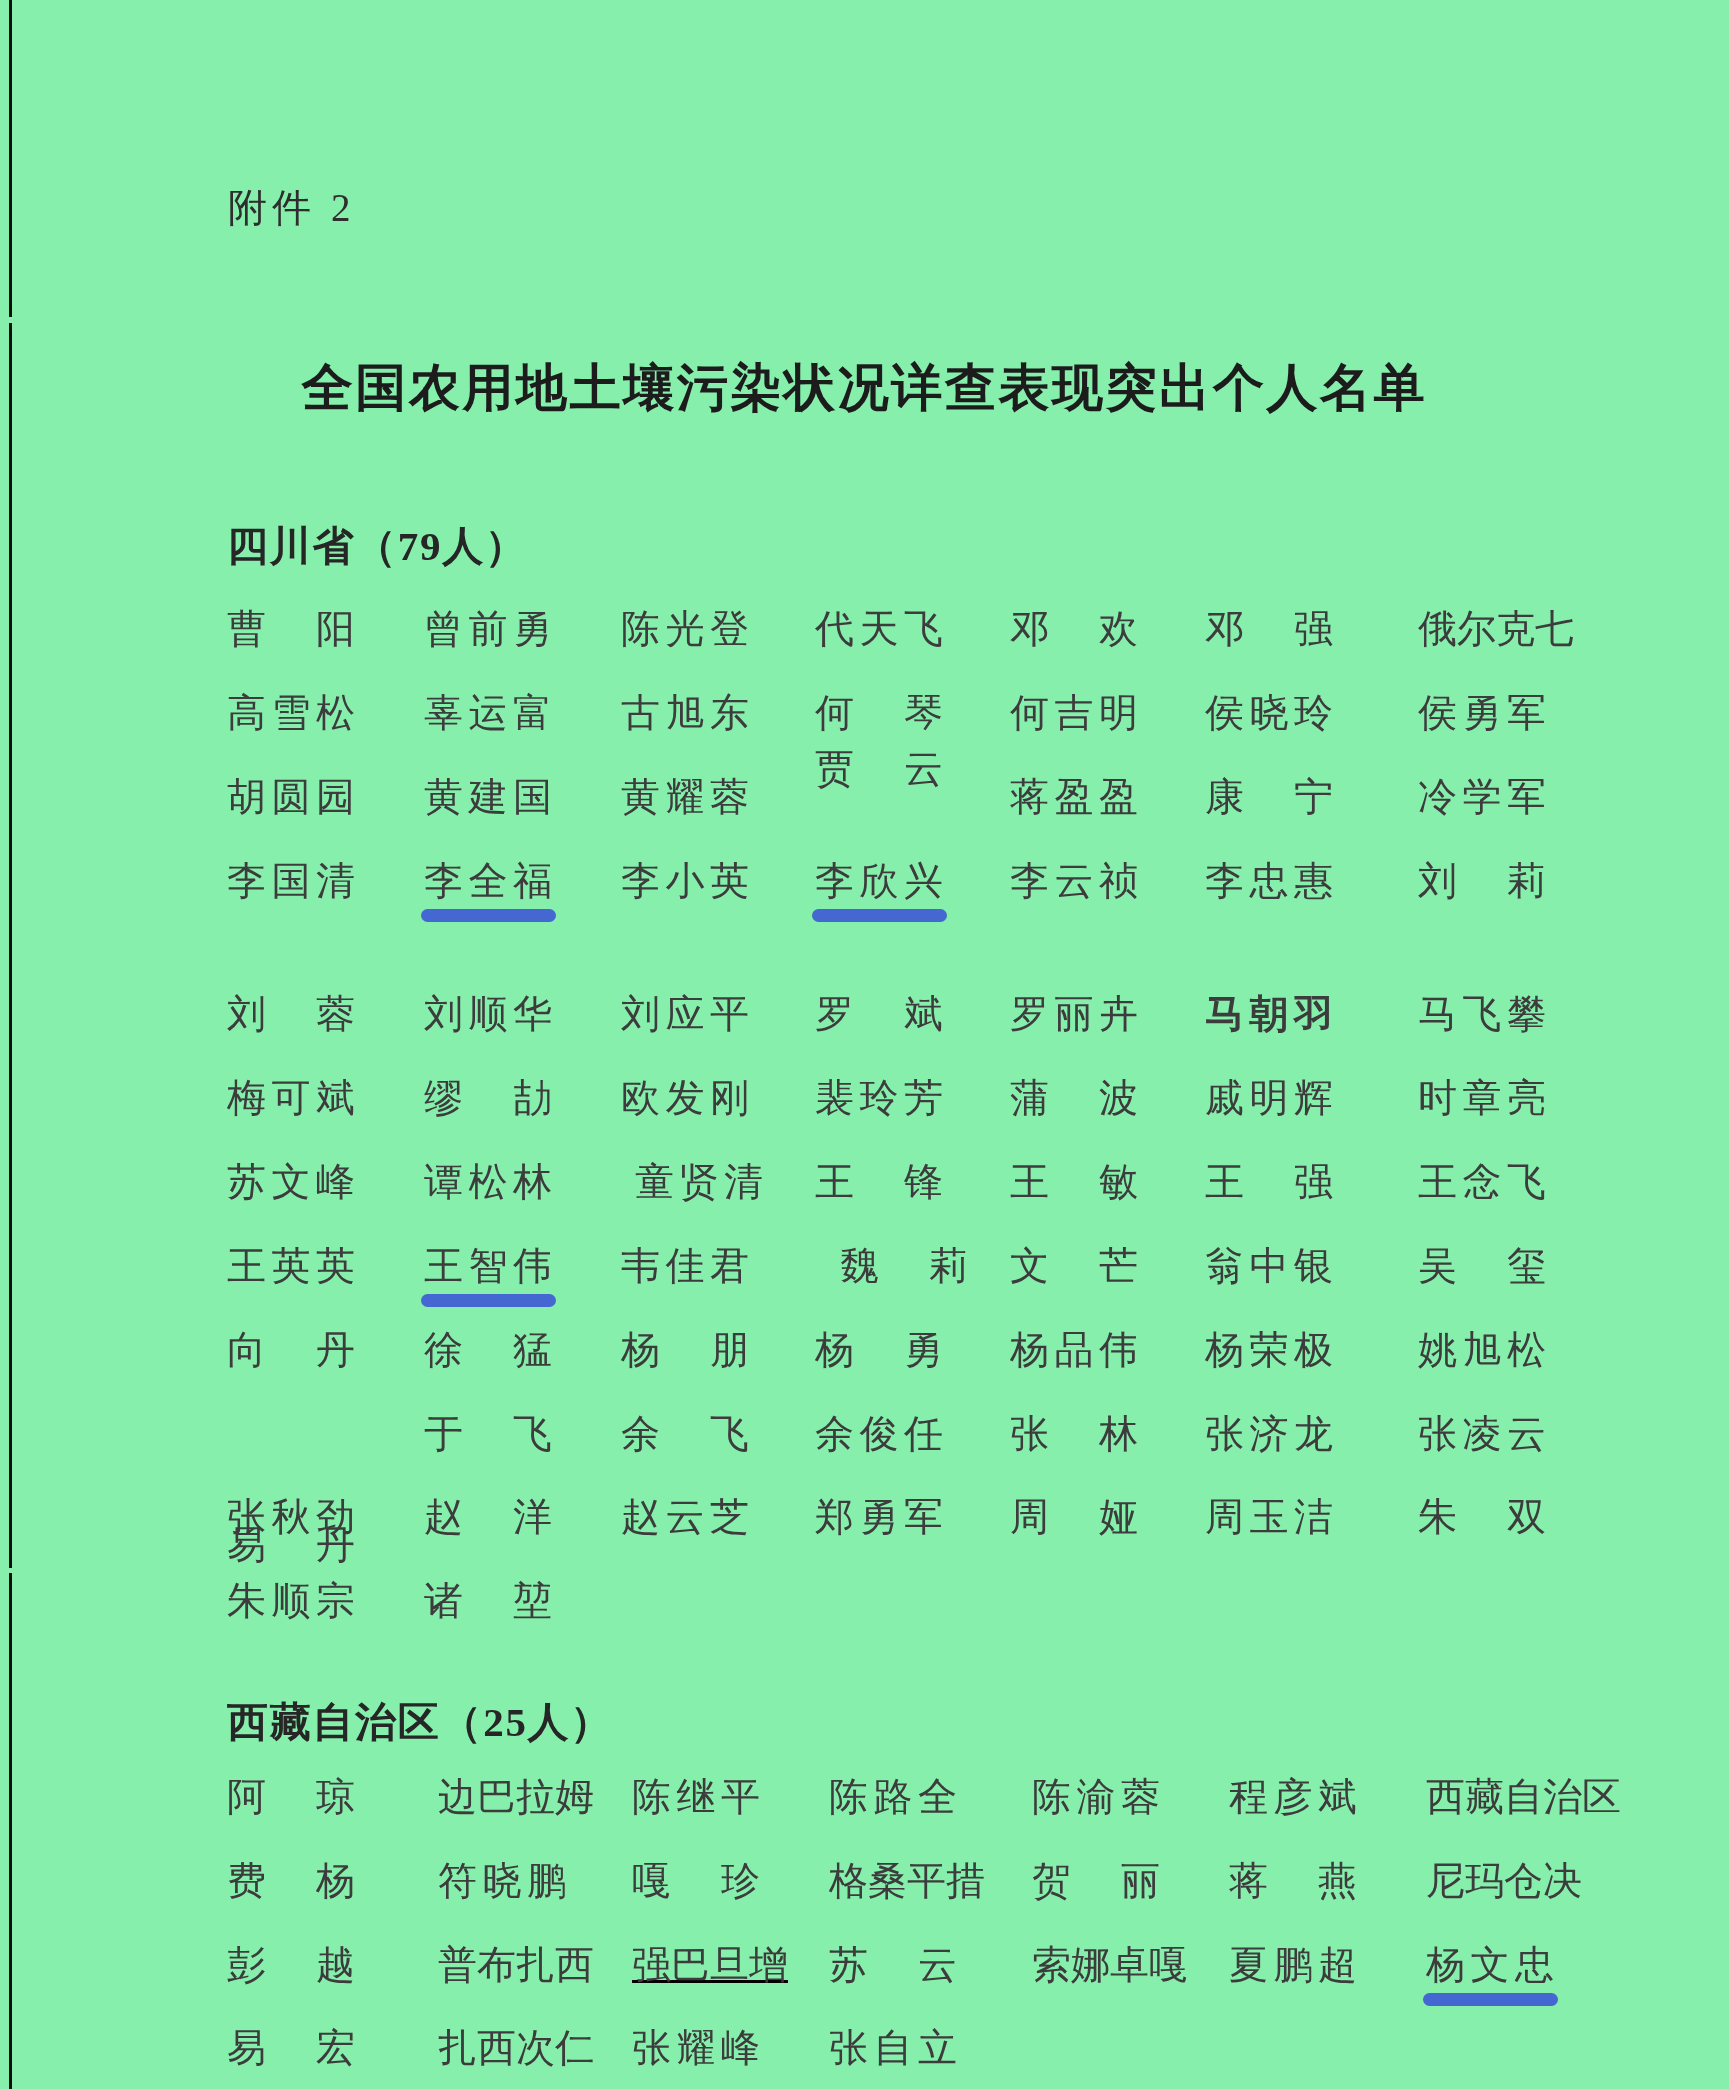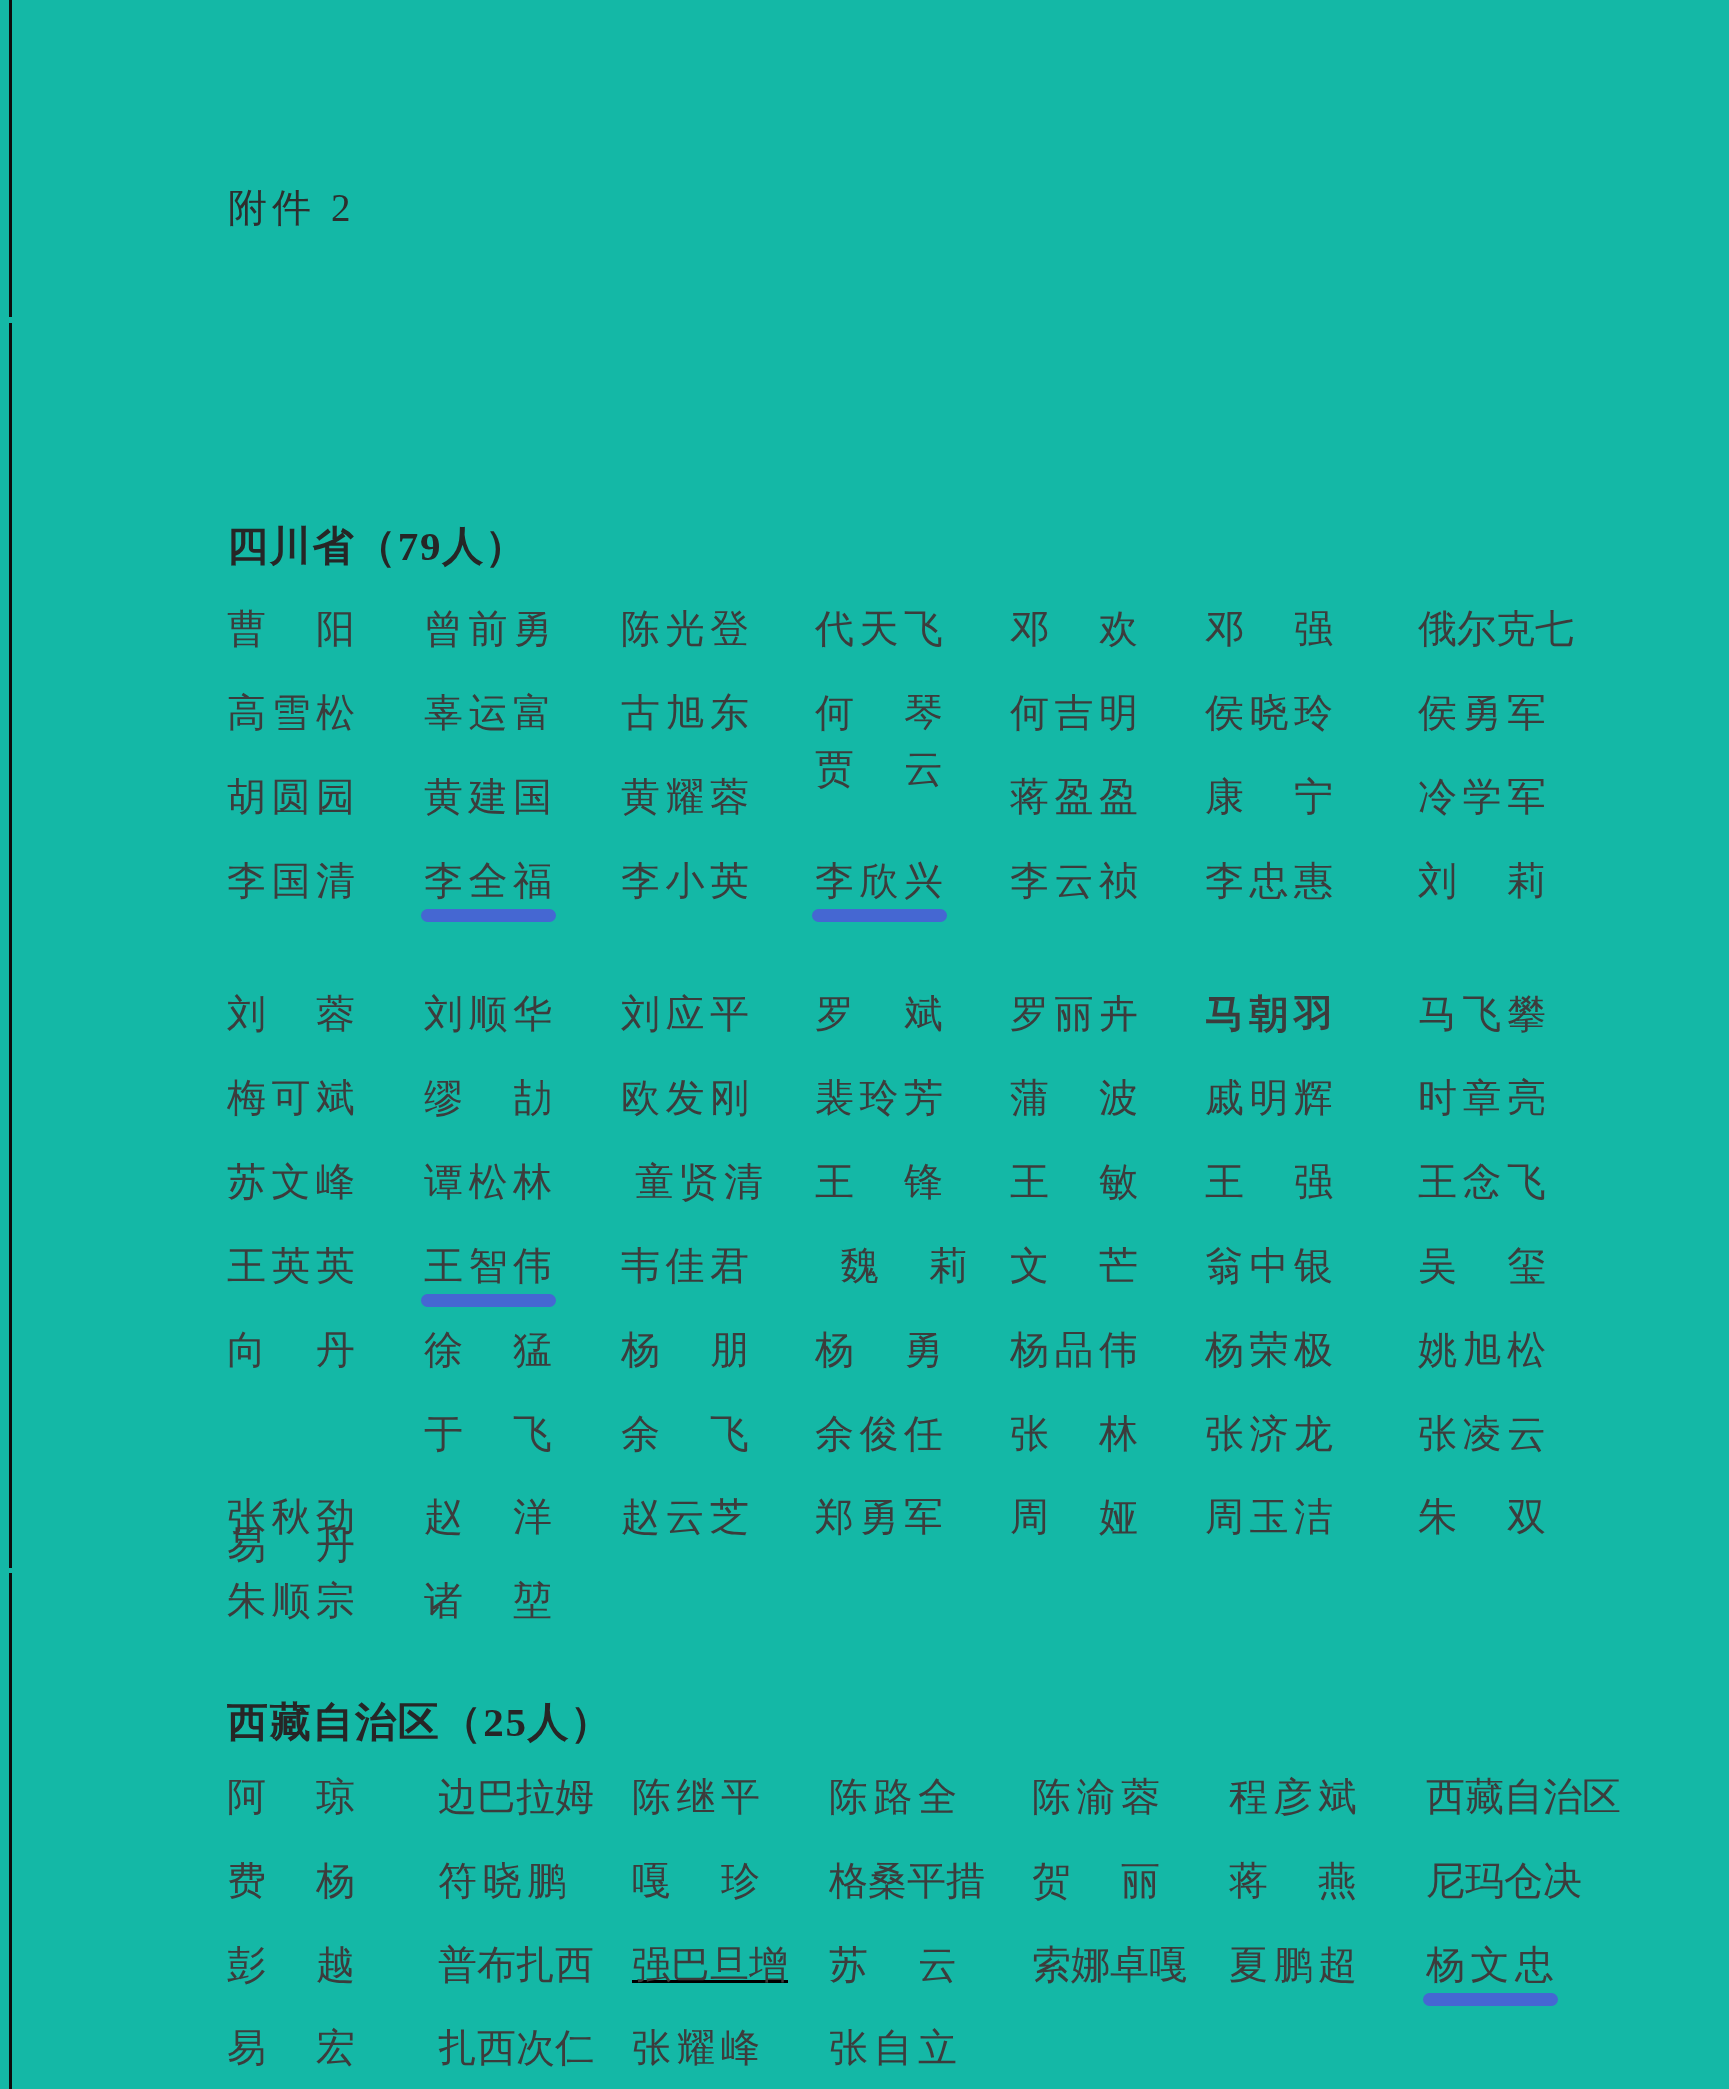--- a/index.html
+++ b/index.html
@@ -3,21 +3,21 @@
 <meta charset="utf-8">
 <style>
   html,body{margin:0;padding:0;}
   body{
     width:1729px;height:2090px;
     background:#fefefe;
     font-family:"Liberation Serif","DejaVu Serif",serif;
     position:relative;
     overflow:hidden;
   }
-  .page{position:absolute;inset:0;background:#14b8a6;}
+  .page{position:absolute;inset:0;background:#86efac;}
   
   .edge-seg{position:absolute;left:8.6px;width:3.4px;background:#0d0d0d;}
   .attach{
     position:absolute;left:228px;top:181px;
     font-size:39px;color:#2e2e2e;letter-spacing:5.1px;white-space:nowrap;
   }
   .title{
     position:absolute;top:354px;left:0;width:1729px;margin:0;
     text-align:center;font-size:51px;font-weight:700;
     letter-spacing:2.6px;color:#1c1c1c;white-space:nowrap;
@@ -47,20 +47,21 @@
 <body>
 
 <div class="page">
 
   <div class="edge-seg" style="top:0;height:317px;"></div>
   <div class="edge-seg" style="top:323px;height:1245px;"></div>
   <div class="edge-seg" style="top:1573px;height:516px;"></div>
 
   <div class="attach">附件 2</div>
 
+  <h1 class="title">全国农用地土壤污染状况详查表现突出个人名单</h1>
 
   <div id="sections">
       <div class="heading" style="top: 519px;">四川省（79人）</div>
       <div class="name-cell" style="left: 227px; top: 608px;">
         <span class="nm-text spread">曹阳</span>
       </div>
       <div class="name-cell" style="left: 424px; top: 608px;">
         <span class="nm-text spread">曾前勇</span>
       </div>
       <div class="name-cell" style="left: 621px; top: 608px;">

